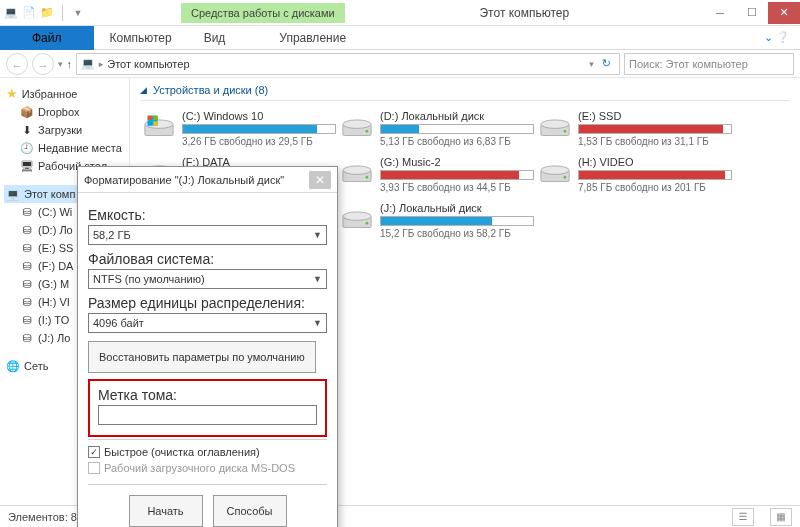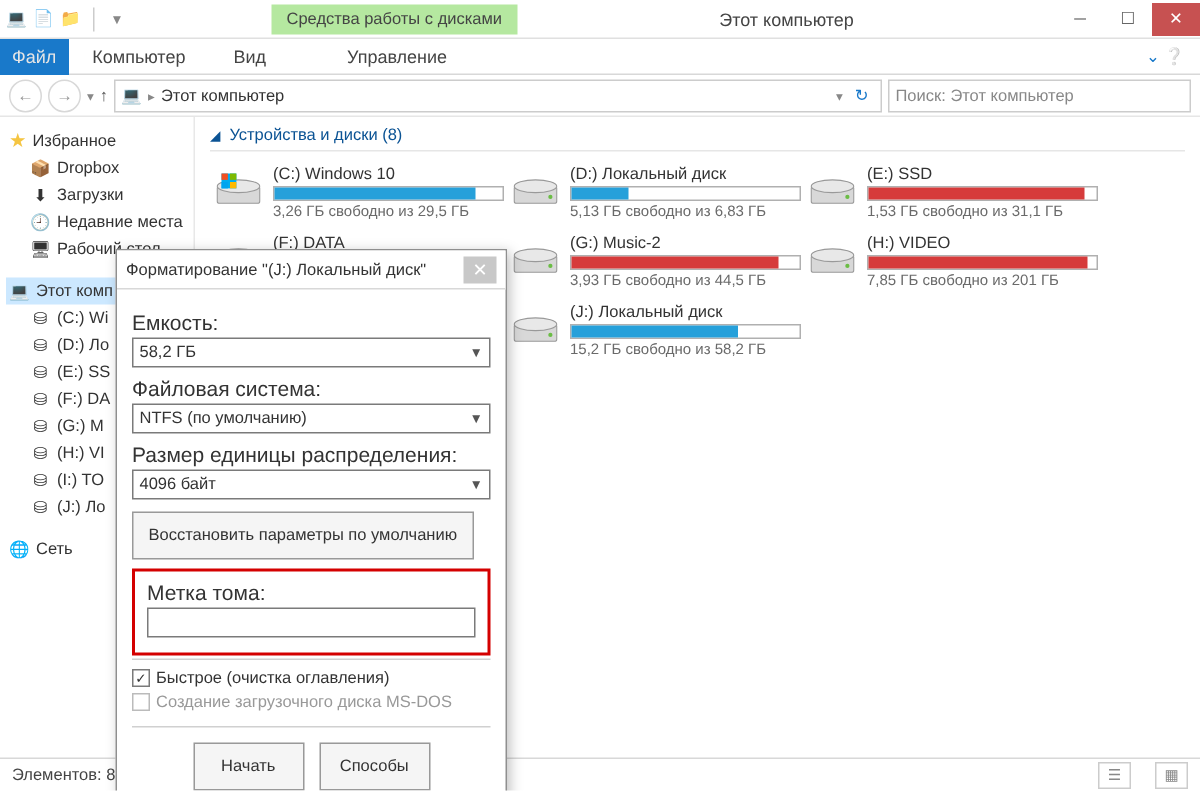--- a/index.html
+++ b/index.html
@@ -10,31 +10,31 @@
 .titlebar .sys-icons { display: flex; align-items: center; gap: 4px; padding: 0 4px; }
 .titlebar .qat-divider { width: 1px; height: 16px; background: #ccc; margin: 0 4px; }
 .titlebar .context-tab { background: #b5e8a0; color: #444; padding: 4px 10px; margin-left: 92px; font-size: 11px; }
 .titlebar .title { flex: 1; text-align: center; color: #444; font-size: 12px; }
 .titlebar .winbtns { display: flex; }
 .titlebar .winbtn { width: 32px; height: 22px; display: flex; align-items: center; justify-content: center; color: #666; }
 .titlebar .winbtn.close { background: #c75151; color: #fff; }
 
 
 .ribbon { display: flex; align-items: center; height: 24px; background: #fff; border-bottom: 1px solid #d8d8d8; }
-.ribbon .file-tab { background: #1979ca; color: #e5e5e5; padding: 5px 8px; font-size: 12px; }
+.ribbon .file-tab { background: #1979ca; color: #000000; padding: 5px 32px; font-size: 12px; }
 .ribbon .tab { padding: 5px 16px; color: #444; font-size: 12px; }
 .ribbon .spacer { flex: 1; }
 .ribbon .expand { padding: 0 10px; color: #1979ca; font-size: 11px; }
 
 
 .addrrow { display: flex; align-items: center; height: 28px; padding: 2px 6px; gap: 4px; background: #fff; border-bottom: 1px solid #e6e6e6; }
 .navbtn { width: 22px; height: 22px; border: 1px solid #d8d8d8; border-radius: 50%; display: flex; align-items: center; justify-content: center; color: #999; }
 .addrbar { flex: 1; height: 22px; border: 1px solid #ccc; display: flex; align-items: center; padding: 0 4px; gap: 4px; color: #333; }
 .addrbar .crumb-arrow { color: #888; font-size: 9px; }
-.searchbox { width: 202px; height: 22px; border: 1px solid #ccc; display: flex; align-items: center; padding: 0 4px; color: #888; }
+.searchbox { width: 170px; height: 22px; border: 1px solid #ccc; display: flex; align-items: center; padding: 0 4px; color: #888; }
 
 
 .content { display: flex; height: 427px; }
 .sidebar { width: 130px; padding: 6px 4px; border-right: 1px solid #e8e8e8; overflow: hidden; }
 .sb-group { margin-bottom: 10px; }
 .sb-header { display: flex; align-items: center; gap: 4px; padding: 2px; color: #333; font-size: 11px; }
 .sb-header .star { color: #f5c542; font-size: 13px; }
 .sb-item { display: flex; align-items: center; gap: 4px; padding: 2px 2px 2px 16px; color: #333; font-size: 11px; white-space: nowrap; overflow: hidden; }
 .sb-icon { width: 14px; height: 14px; display: inline-flex; align-items: center; justify-content: center; font-size: 11px; }
 
@@ -378,21 +378,21 @@
       <input class="dlg-input" style="">
     </div>
 
     <div class="hr"></div>
     <div class="checkrow">
       <span class="checkbox">✓</span>
       <span>Быстрое (очистка оглавления)</span>
     </div>
     <div class="checkrow disabled">
       <span class="checkbox disabled"></span>
-      <span>Создание загрузочного диска MS-DOS</span>
+      <span>Рабочий загрузочного диска MS-DOS</span>
     </div>
     <div class="hr" style="margin-top:10px;"></div>
 
     <div class="dlg-btnrow">
       <div class="dlg-btn" style="width:74px;">Начать</div>
       <div class="dlg-btn" style="width:74px;">Способы</div>
     </div>
   </div>
 </div>
 

